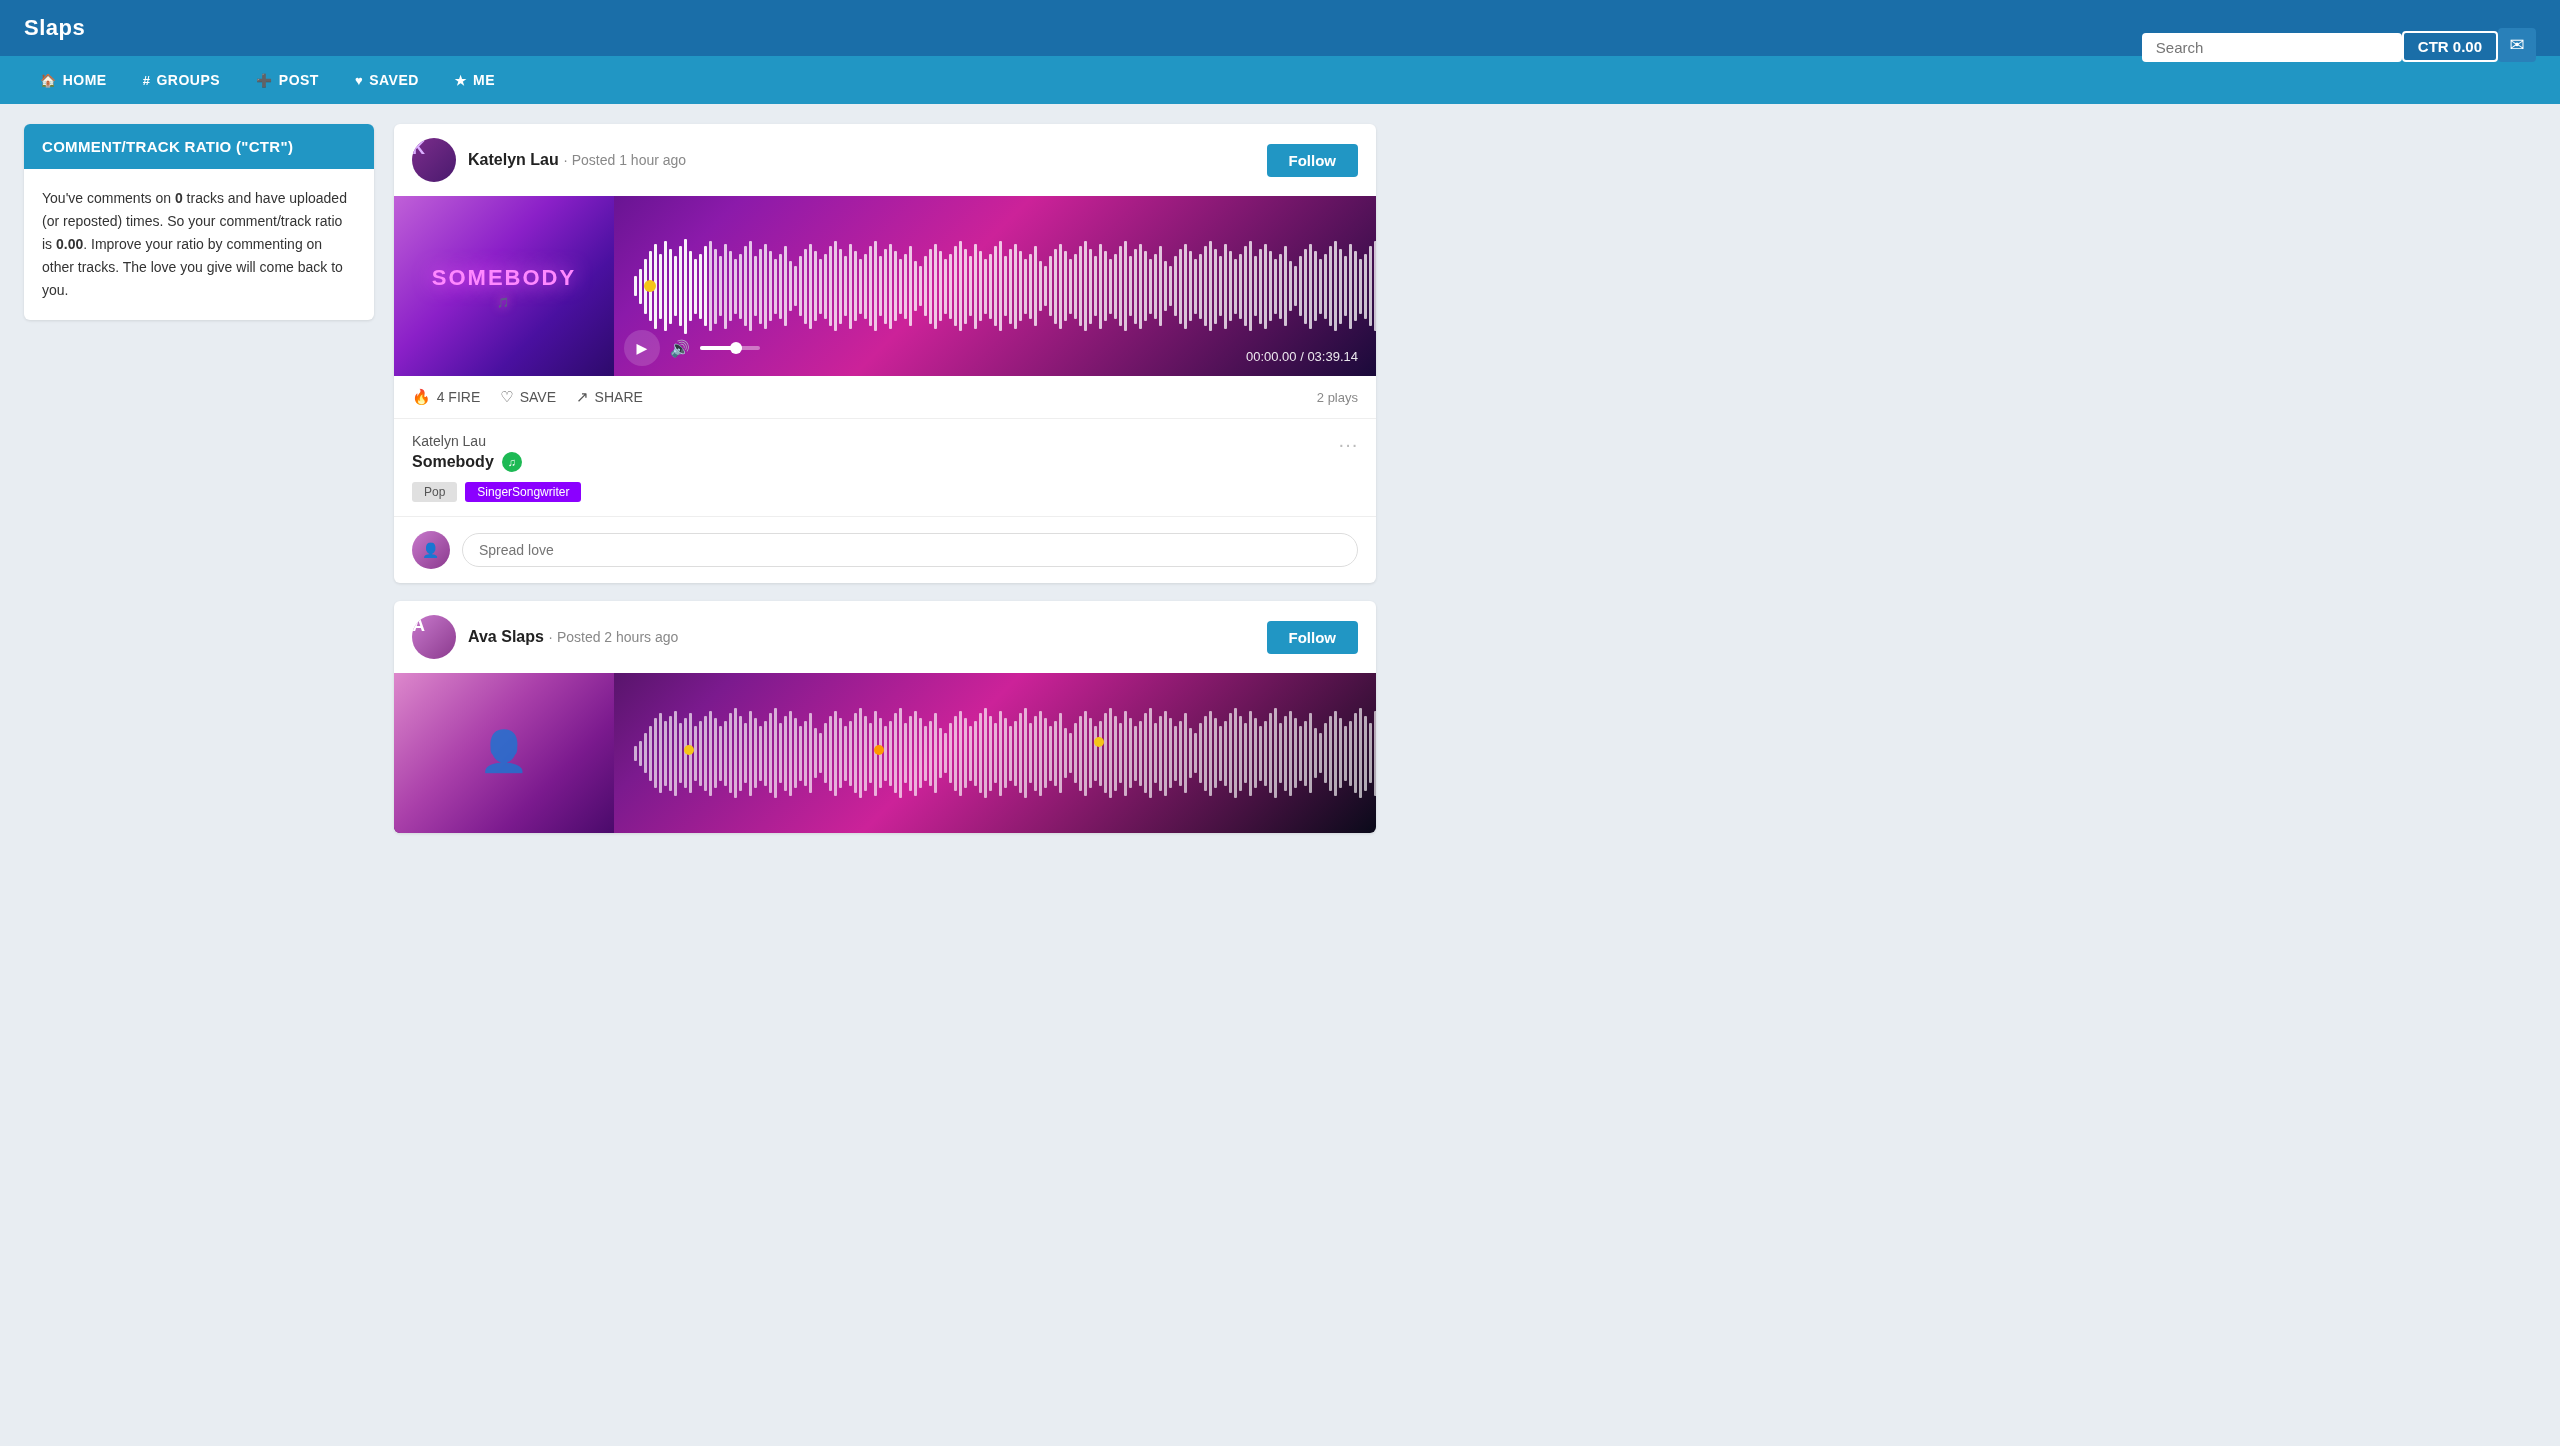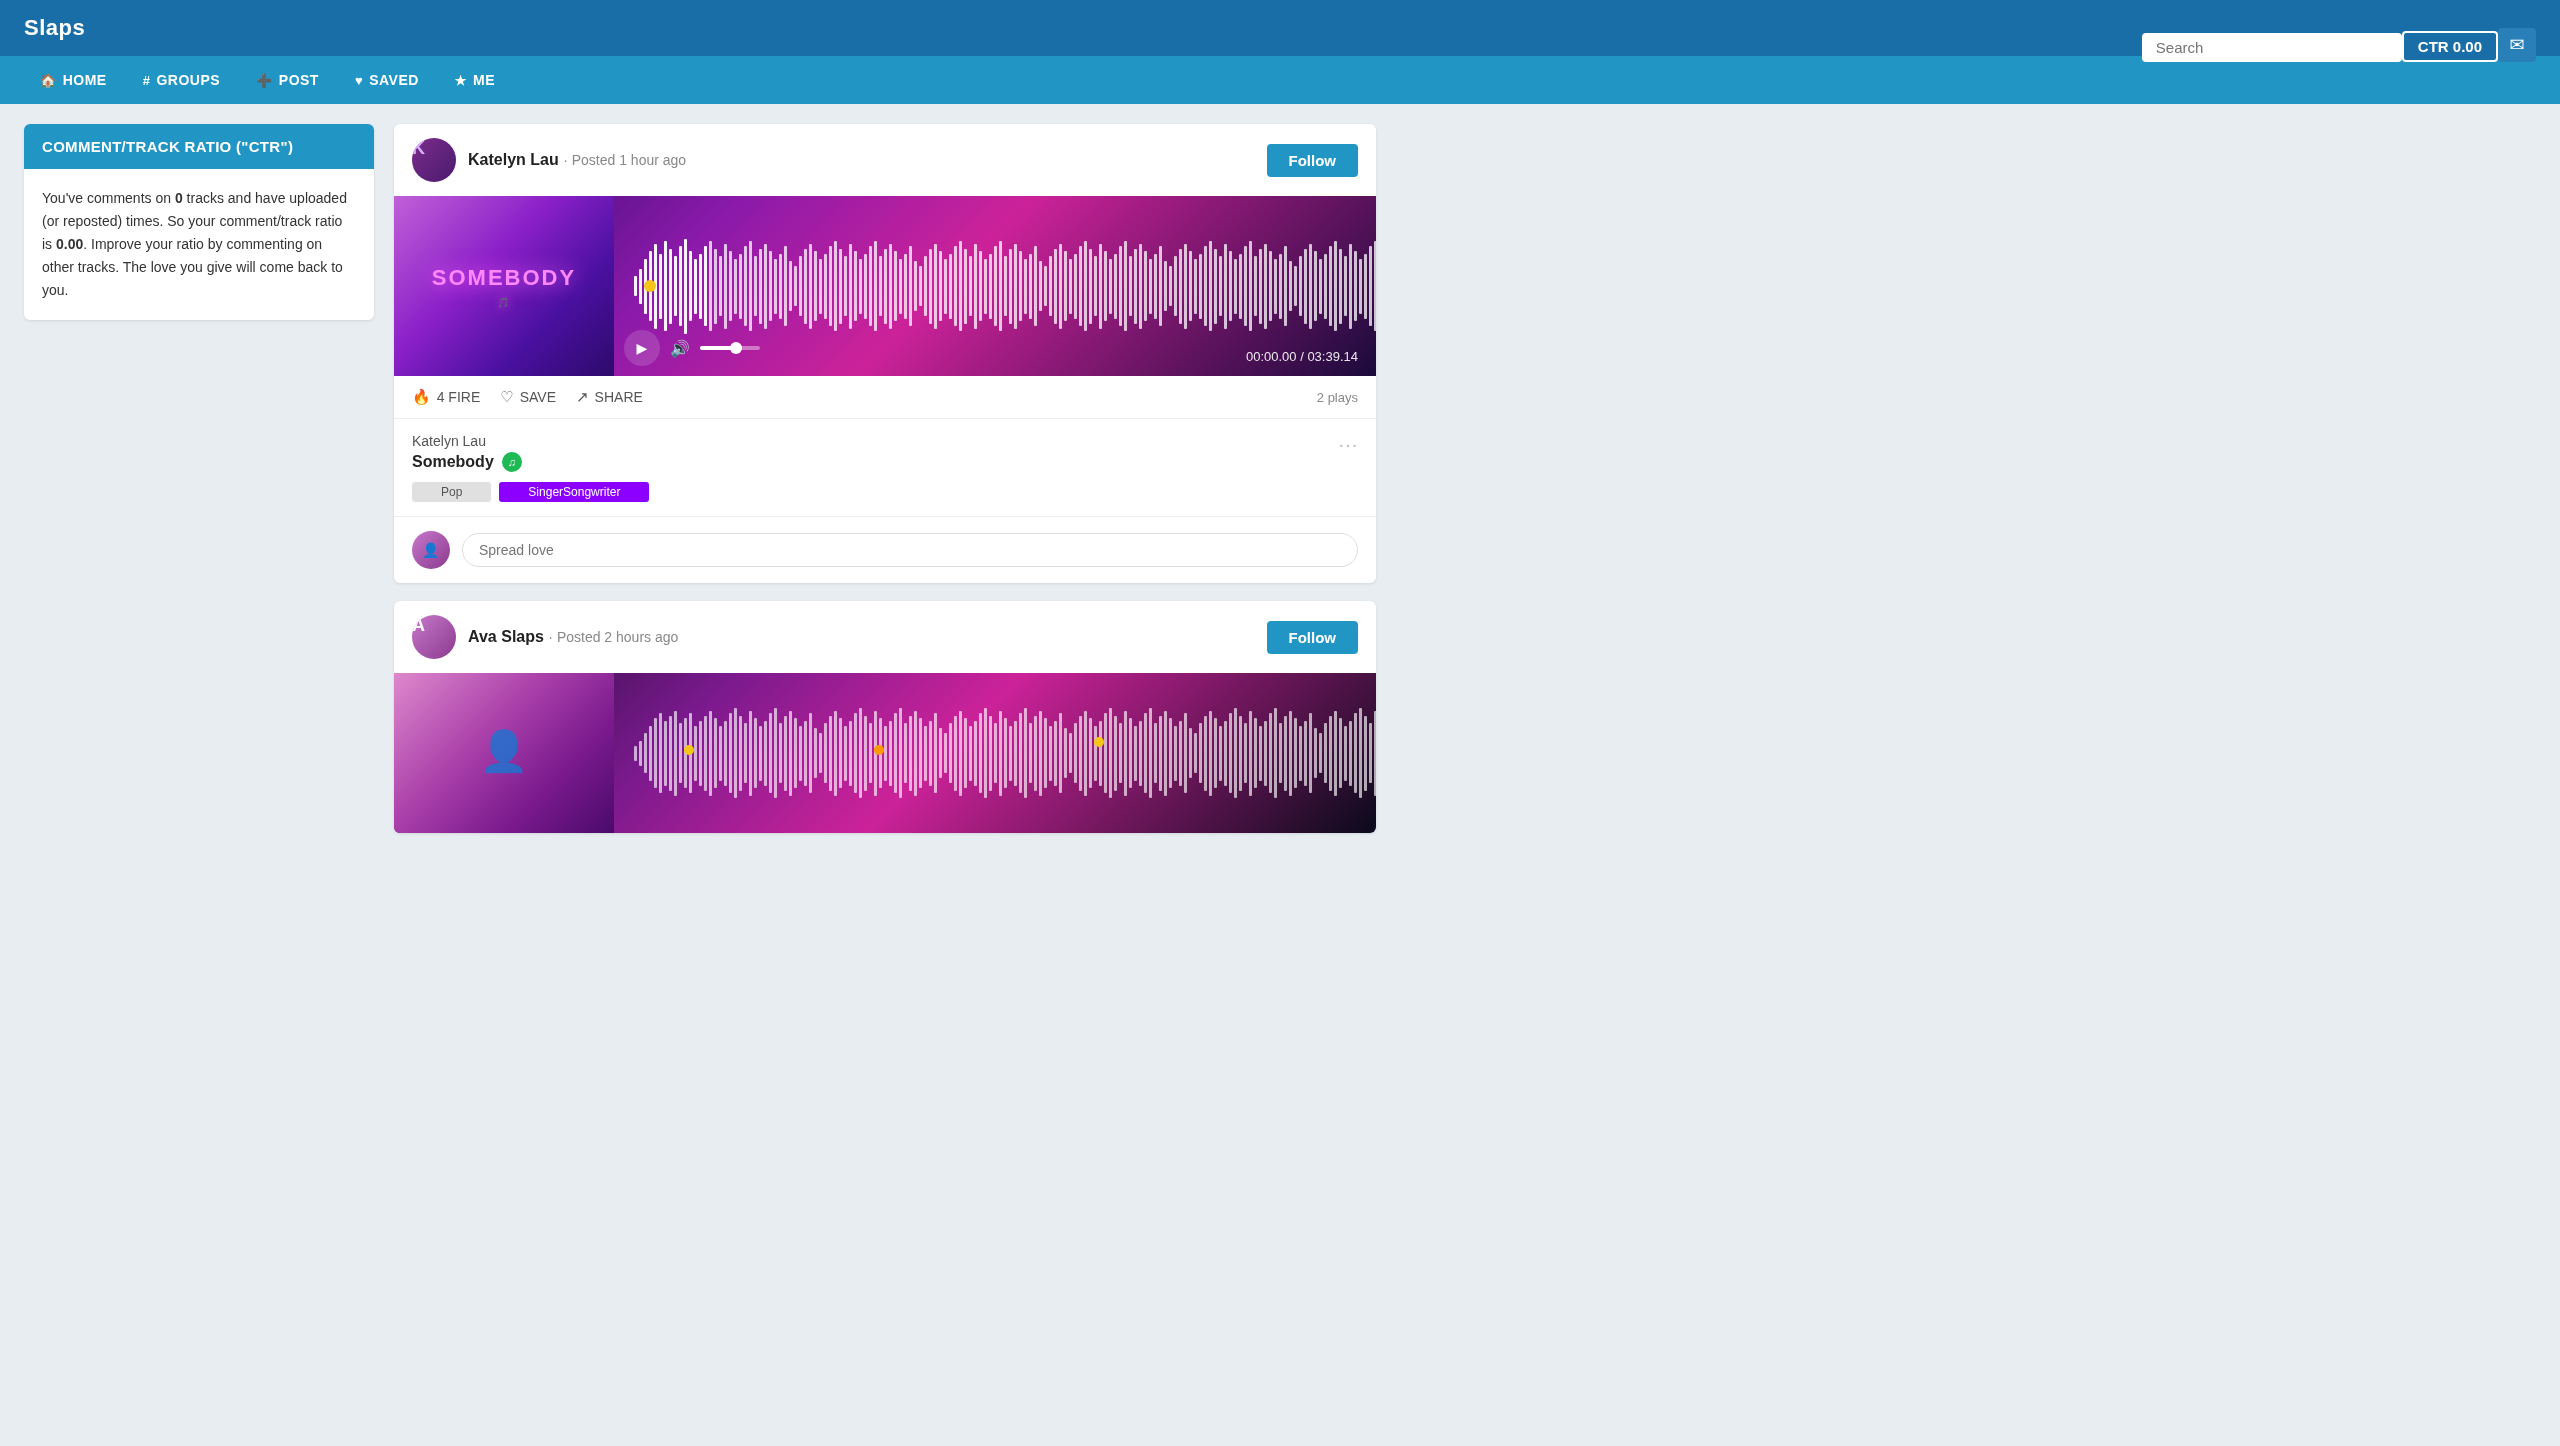--- a/index.html
+++ b/index.html
@@ -360,21 +360,21 @@
       font-size: 18px;
       cursor: pointer;
       margin-top: -30px;
     }
     .tags-row {
       display: flex;
       gap: 8px;
       flex-wrap: wrap;
     }
     .tag {
-      padding: 3px 29px;
+      padding: 3px 12px;
       border-radius: 3px;
       font-size: 12px;
       font-weight: 500;
       text-align: center;
     }
     .tag-pop {
       background: #e0e0e0;
       color: #555;
     }
     .tag-singer {

